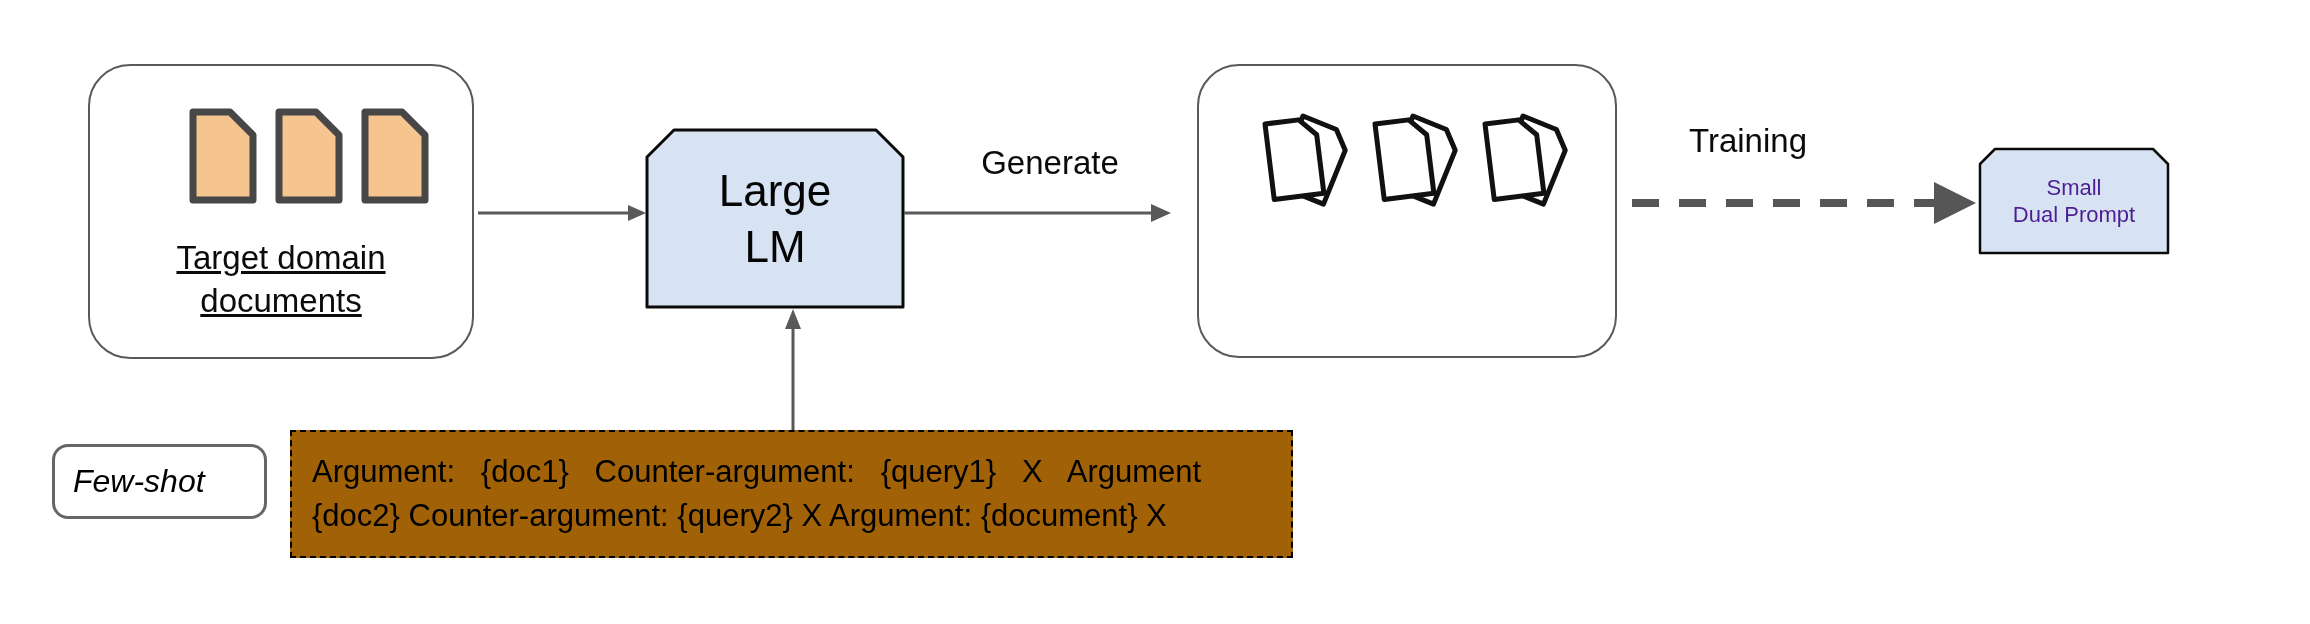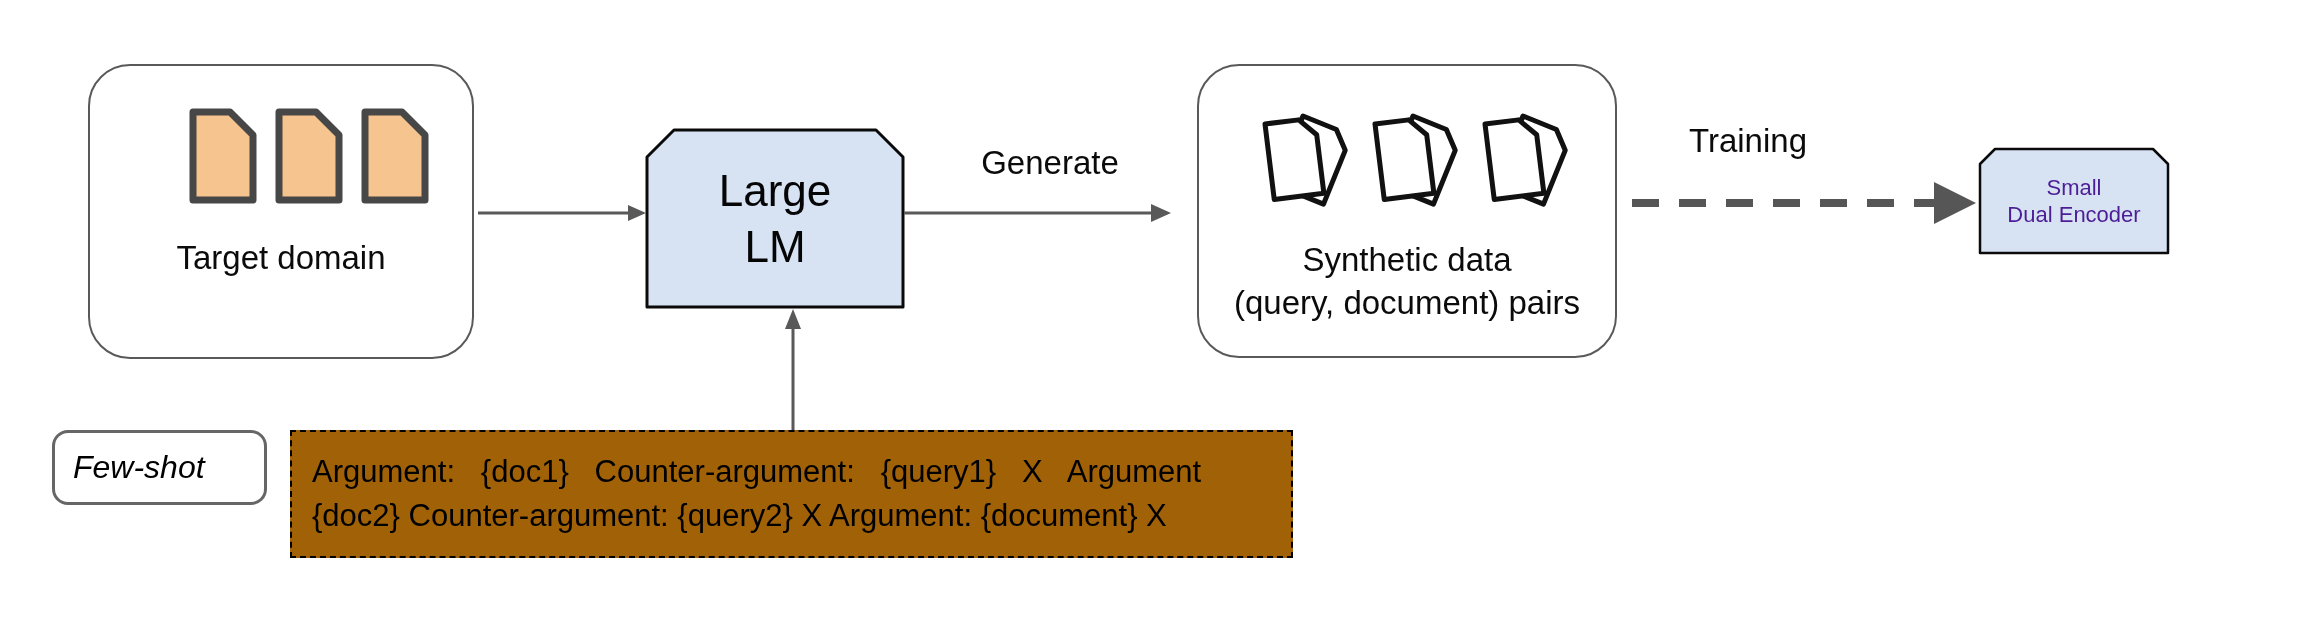--- a/index.html
+++ b/index.html
@@ -8,37 +8,37 @@
     font-family:"Liberation Sans",sans-serif;color:#000;overflow:hidden;
   }
   .rbox{
     position:absolute;background:#ffffff;border:2.5px solid #595959;border-radius:42px;
     box-sizing:border-box;
   }
   .docs-row{position:absolute;display:flex;gap:18px;}
   .pairs-row{position:absolute;display:flex;gap:10px;}
   .node-label{
     position:absolute;left:0;right:0;text-align:center;
-    font-size:33px;line-height:43px;color:#0b0b0b;
+    font-size:33px;line-height:43px;color:#0b0b0b;text-decoration:underline;
   }
   .chamfer-node{position:absolute;}
   .chamfer-node svg{position:absolute;left:0;top:0;}
   .chamfer-label{
     position:absolute;left:0;top:0;width:100%;height:100%;
     display:flex;flex-direction:column;align-items:center;justify-content:center;
     text-align:center;
   }
   .lm-label{font-size:44px;line-height:56px;color:#050505;}
   .enc-label{font-size:22px;line-height:27px;color:#4c1d95;}
   .edge-label{
     position:absolute;transform:translateX(-50%);
     font-size:33px;color:#0b0b0b;white-space:nowrap;
   }
   .fewshot-box{
-    position:absolute;left:52px;top:430px;width:215px;height:75px;
+    position:absolute;left:52px;top:444px;width:215px;height:75px;
     background:#fff;border:3px solid #666;border-radius:16px;box-sizing:border-box;
     display:flex;flex-direction:column;justify-content:center;
     padding-left:18px;font-size:32px;line-height:35px;
   }
   .fewshot-box .it{font-style:italic;}
   .prompt-box{
     position:absolute;left:290px;top:430px;width:1003px;height:128px;
     background:#a16207;border:2.5px dashed #000;box-sizing:border-box;
     display:flex;flex-direction:column;justify-content:center;
     padding:0 20px;font-size:31px;line-height:44px;white-space:pre;
@@ -57,20 +57,21 @@
       </svg>
       <svg width="68" height="96" viewBox="0 0 68 96">
         <polygon points="4,4 41,4 64,27 64,92 4,92" fill="#f6c48e" stroke="#474747" stroke-width="7" stroke-linejoin="round"></polygon>
       </svg>
       <svg width="68" height="96" viewBox="0 0 68 96">
         <polygon points="4,4 41,4 64,27 64,92 4,92" fill="#f6c48e" stroke="#474747" stroke-width="7" stroke-linejoin="round"></polygon>
       </svg>
     </div>
     <div class="node-label" style="top:170px">
       <div>Target domain</div>
+      <div>documents</div>
     </div>
   </div>
 
   <div class="chamfer-node" style="left:644px;top:127px;width:262px;height:183px">
     <svg width="262" height="183" viewBox="0 0 262 183">
       <polygon points="3,30 30,3 232,3 259,30 259,180 3,180" fill="#d7e3f3" stroke="#0a0a0a" stroke-width="3" stroke-linejoin="round"></polygon>
     </svg>
     <div class="chamfer-label lm-label">
       <div>Large</div>
       <div>LM</div>
@@ -99,35 +100,31 @@
       </svg>
       <svg width="100" height="112" viewBox="0 0 100 112">
         <g transform="translate(48,18) rotate(22)">
           <polygon points="0,0 36,0 52,16 52,74 0,74" fill="#ffffff" stroke="#111111" stroke-width="5" stroke-linejoin="round"></polygon>
         </g>
         <g transform="translate(10,26) rotate(-7)">
           <polygon points="0,0 34,0 50,17 50,76 0,76" fill="#ffffff" stroke="#111111" stroke-width="5" stroke-linejoin="round"></polygon>
         </g>
       </svg>
     </div>
-    <div class="node-label" style="top:172px">
-      <div>Synthetic data</div>
-      <div>(query, document) pairs</div>
-    </div>
   </div>
 
   <div class="edge-label" style="left:1748px;top:122px">Training</div>
 
   <div class="chamfer-node" style="left:1977px;top:146px;width:194px;height:110px">
     <svg width="194" height="110" viewBox="0 0 194 110">
       <polygon points="3,18 18,3 176,3 191,18 191,107 3,107" fill="#d7e3f3" stroke="#0a0a0a" stroke-width="2.5" stroke-linejoin="round"></polygon>
     </svg>
     <div class="chamfer-label enc-label">
       <div>Small</div>
-      <div>Dual Encoder</div>
+      <div>Dual Prompt</div>
     </div>
   </div>
 
   <div class="fewshot-box">
     <div class="it">Few-shot</div>
   </div>
 
   <div class="prompt-box">
     <div>Argument:   {doc1}   Counter-argument:   {query1}   X   Argument</div>
     <div>{doc2} Counter-argument: {query2} X Argument: {document} X</div>

